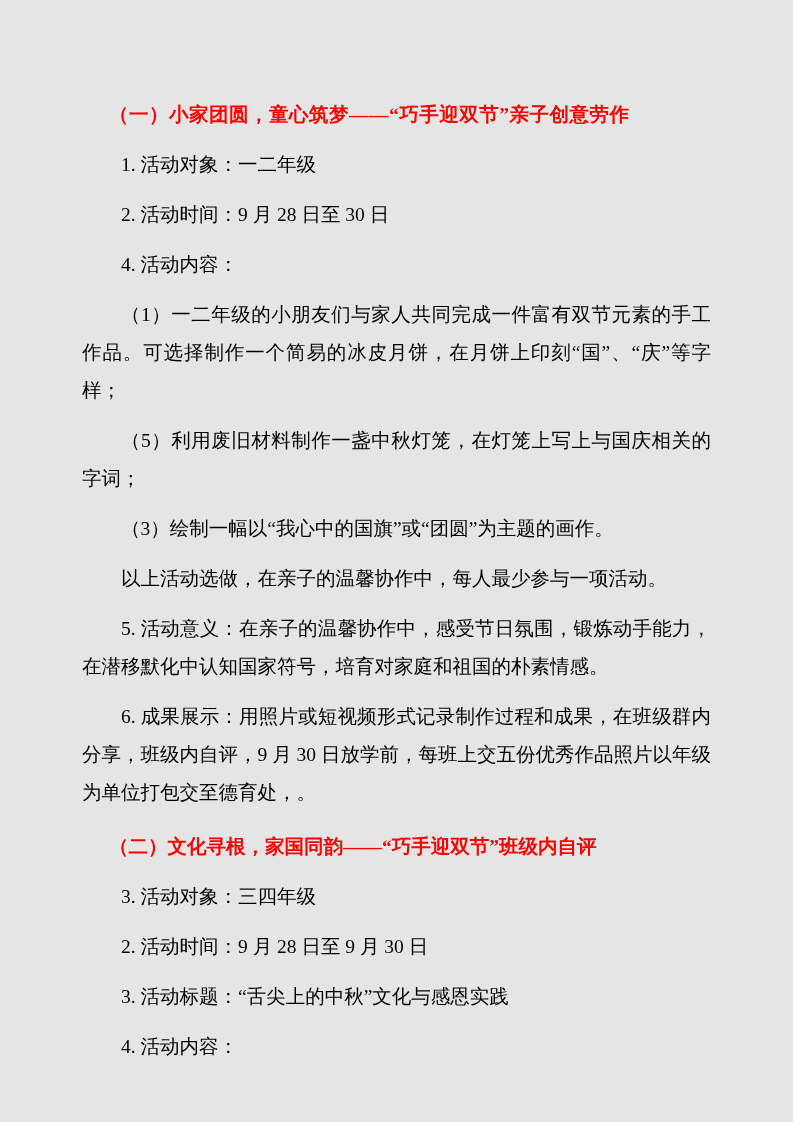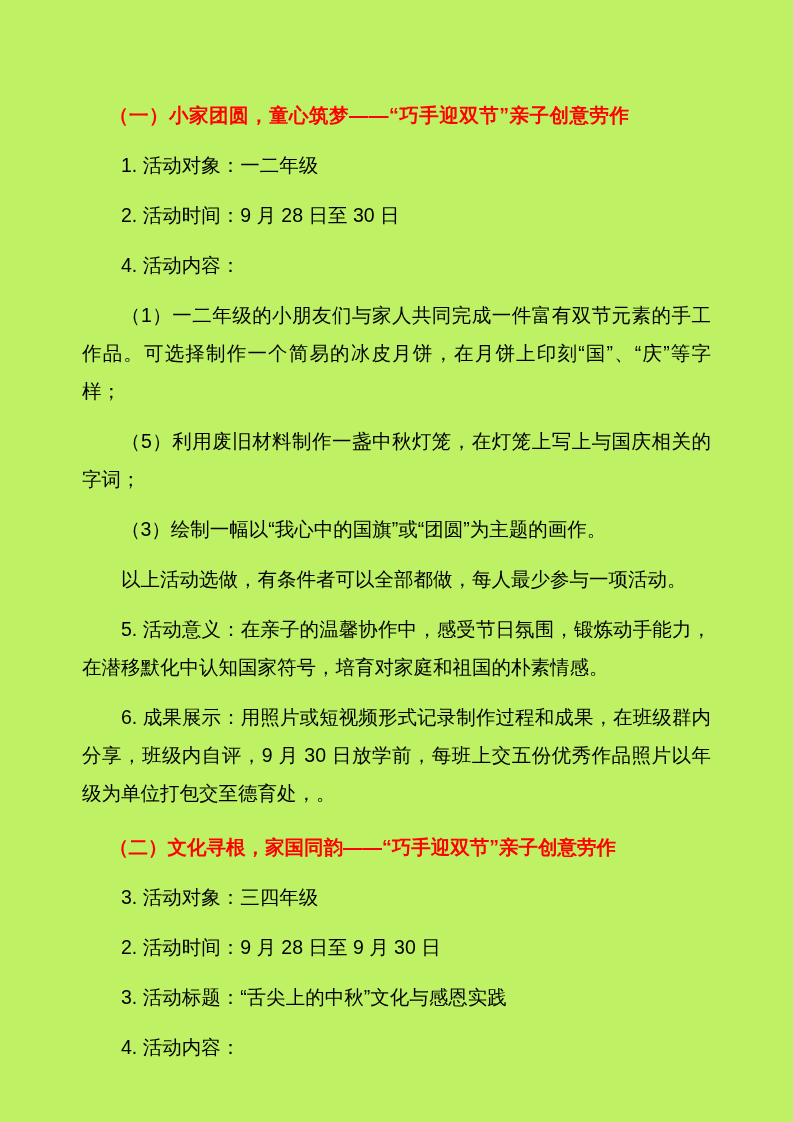--- a/index.html
+++ b/index.html
@@ -4,24 +4,24 @@
 <style>
   html, body {
     margin: 0;
     padding: 0;
     background: #ffffff;
   }
   .page {
     position: relative;
     width: 793px;
     height: 1122px;
-    background: #bef264;
+    background: #e5e5e5;
     box-sizing: border-box;
     padding: 96px 70px 80px 70px;
-    font-family: Liberation Sans, sans-serif;
+    font-family: Liberation Serif, serif;
     color: #000000;
     overflow: hidden;
   }
   .doc-body {
     font-size: 19.5px;
     line-height: 1.95;
   }
   .heading {
     color: #ff0000;
     font-weight: bold;
@@ -56,27 +56,27 @@
 
     <p class="heading">（一）小家团圆，童心筑梦——“巧手迎双节”亲子创意劳作</p>
 
     <p class="para">1. 活动对象：一二年级</p>
     <p class="para">2. 活动时间：9 月 28 日至 30 日</p>
     <p class="para">4. 活动内容：</p>
 
     <p class="para">（1）一二年级的小朋友们与家人共同完成一件富有双节元素的手工作品。可选择制作一个简易的冰皮月饼，在月饼上印刻“国”、“庆”等字样；</p>
     <p class="para">（5）利用废旧材料制作一盏中秋灯笼，在灯笼上写上与国庆相关的字词；</p>
     <p class="para">（3）绘制一幅以“我心中的国旗”或“团圆”为主题的画作。</p>
-    <p class="para">以上活动选做，有条件者可以全部都做，每人最少参与一项活动。</p>
+    <p class="para">以上活动选做，在亲子的温馨协作中，每人最少参与一项活动。</p>
     <p class="para">5. 活动意义：在亲子的温馨协作中，感受节日氛围，锻炼动手能力，在潜移默化中认知国家符号，培育对家庭和祖国的朴素情感。</p>
     <p class="para">6. 成果展示：用照片或短视频形式记录制作过程和成果，在班级群内分享，班级内自评，9 月 30 日放学前，每班上交五份优秀作品照片以年级为单位打包交至德育处，。</p>
 
     <div class="spacer-sm"></div>
 
-    <p class="heading-2">（二）文化寻根，家国同韵——“巧手迎双节”亲子创意劳作</p>
+    <p class="heading-2">（二）文化寻根，家国同韵——“巧手迎双节”班级内自评</p>
 
     <p class="para">3. 活动对象：三四年级</p>
     <p class="para">2. 活动时间：9 月 28 日至 9 月 30 日</p>
     <p class="para">3. 活动标题：“舌尖上的中秋”文化与感恩实践</p>
     <p class="para">4. 活动内容：</p>
 
   </div>
 </div>
 
 </body></html>

